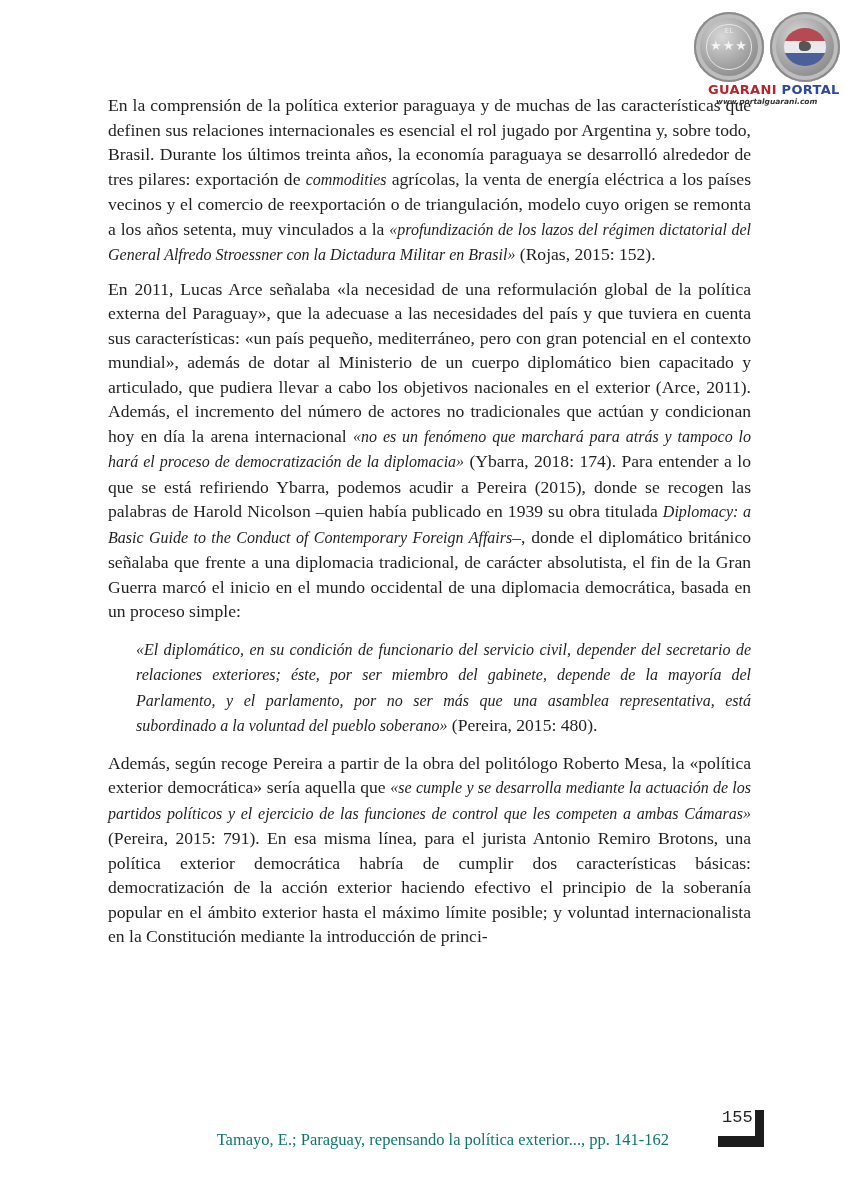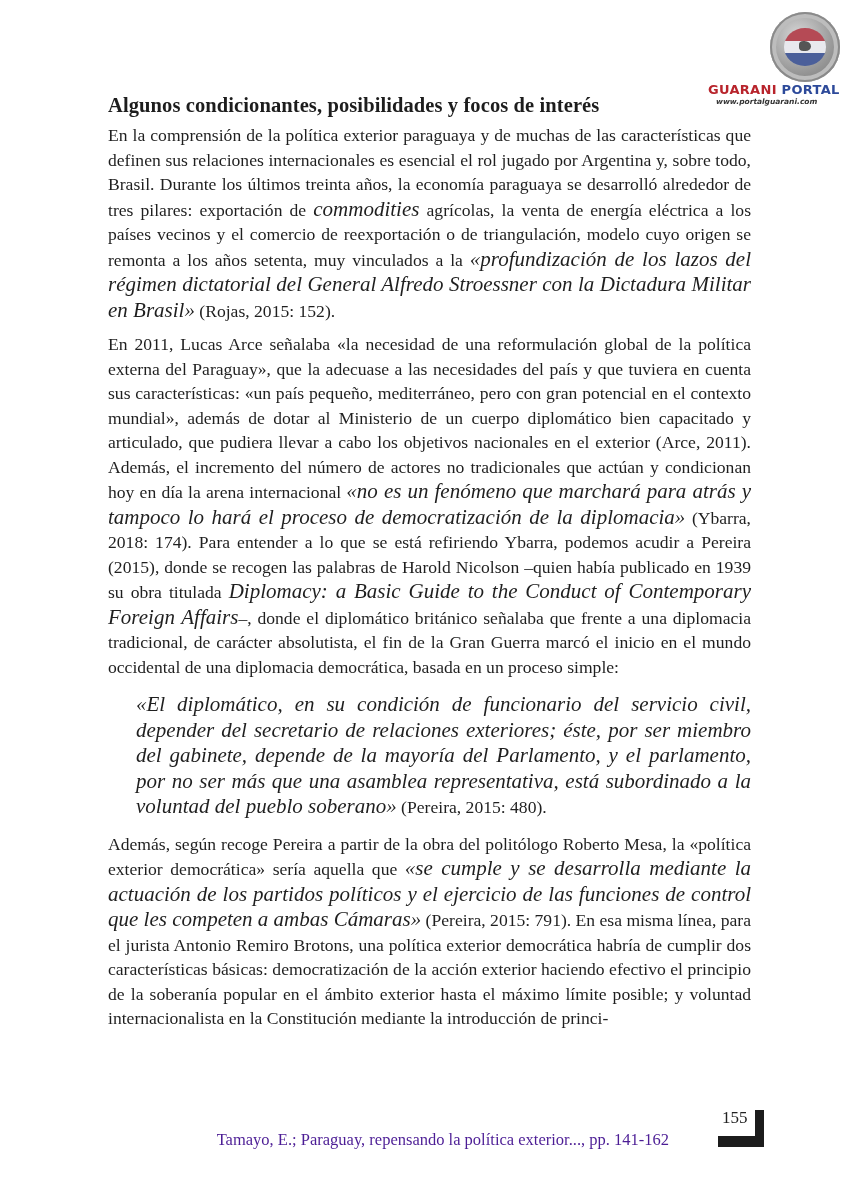--- a/index.html
+++ b/index.html
@@ -26,48 +26,52 @@
           font-size:13px; letter-spacing:0.3px; white-space:nowrap; }
   .brand .p1 { color:#b8242c; } .brand .p2 { color:#2d4a9a; }
   .brand-url { position:absolute; left:22px; top:85px; font-family:"DejaVu Sans",sans-serif; font-size:7.5px;
           color:#333; font-weight:bold; font-style:italic; white-space:nowrap; }
 
   .content { position:absolute; left:108px; top:90px; width:643px; }
   h1 { margin:0; font-size:20.5px; font-weight:bold; color:#1d1d1d; line-height:30px; letter-spacing:0.1px; }
   p { margin:0; font-size:17.6px; line-height:24.5px; text-align:justify; }
   p + p { margin-top:9px; }
   .p1 { margin-top:3px !important; }
-  i, .it { font-style:italic; font-size:21px;margin-top:26px; }
+  i, .it { font-style:italic; font-size:16px;margin-top:26px; }
   .quote { margin:13px 0 0 28px; font-size:17.6px; line-height:24.5px; text-align:justify; }
   .after-quote { margin-top:12px !important; }
 
   .footer { position:absolute; left:108px; top:1120px; width:643px; }
-  .footer-text { position:absolute; right:82px; top:10px; font-size:16.5px; white-space:nowrap; color:#4c1d95; }
-  .page-num { position:absolute; left:722px; top:1108px; font-size:17px; color:#222; }
+  .footer-text { position:absolute; right:82px; top:10px; font-size:16.5px; white-space:nowrap; color:#0f766e; }
+  .page-num { position:absolute; left:722px; top:1108px; font-size:17px; color:#222;font-family:Liberation Mono, monospace; }
   .corner-v { position:absolute; left:755px; top:1110px; width:9px; height:37px; background:#1c1c1c; }
   .corner-h { position:absolute; left:718px; top:1136px; width:46px; height:11px; background:#1c1c1c; }
 </style>
 </head>
 <body>
 
 <div class="logo">
+  <div class="coin left">
+    <div class="inner"></div>
+    <div class="el">EL</div>
+    <div class="stars">★★★</div>
+  </div>
   <div class="coin right">
     <div class="flag">
         <div class="r"></div>
         <div class="w"></div>
         <div class="b"></div>
         <span class="mark"></span>
       </div>
   </div>
   <div class="brand"><span class="p1">GUARANI </span><span class="p2">PORTAL</span></div>
   <div class="brand-url">www.portalguarani.com</div>
 </div>
 
 <div class="content">
-  <h1>Algunos condicionantes, posibilidades y focos de interés</h1>
 
   <p class="p1"><span>En la comprensión de la política exterior paraguaya y de muchas de las características que definen sus relaciones internacionales es esencial el rol jugado por Argentina y, sobre todo, Brasil. Durante los últimos treinta años, la economía paraguaya se desarrolló alrededor de tres pilares: exportación de </span><i>commodities</i><span> agrícolas, la venta de energía eléctrica a los países vecinos y el comercio de reexportación o de triangulación, modelo cuyo origen se remonta a los años setenta, muy vinculados a la </span><i>«profundización de los lazos del régimen dictatorial del General Alfredo Stroessner con la Dictadura Militar en Brasil»</i><span> (Rojas, 2015: 152).</span></p>
 
   <p><span>En 2011, Lucas Arce señalaba «la necesidad de una reformulación global de la política externa del Paraguay», que la adecuase a las necesidades del país y que tuviera en cuenta sus características: «un país pequeño, mediterráneo, pero con gran potencial en el contexto mundial», además de dotar al Ministerio de un cuerpo diplomático bien capacitado y articulado, que pudiera llevar a cabo los objetivos nacionales en el exterior (Arce, 2011). Además, el incremento del número de actores no tradicionales que actúan y condicionan hoy en día la arena internacional </span><i>«no es un fenómeno que marchará para atrás y tampoco lo hará el proceso de democratización de la diplomacia»</i><span> (Ybarra, 2018: 174). Para entender a lo que se está refiriendo Ybarra, podemos acudir a Pereira (2015), donde se recogen las palabras de Harold Nicolson –quien había publicado en 1939 su obra titulada </span><i>Diplomacy: a Basic Guide to the Conduct of Contemporary Foreign Affairs</i><span>–, donde el diplomático británico señalaba que frente a una diplomacia tradicional, de carácter absolutista, el fin de la Gran Guerra marcó el inicio en el mundo occidental de una diplomacia democrática, basada en un proceso simple:</span></p>
 
   <div class="quote"><i>«El diplomático, en su condición de funcionario del servicio civil, depender del secretario de relaciones exteriores; éste, por ser miembro del gabinete, depende de la mayoría del Parlamento, y el parlamento, por no ser más que una asamblea representativa, está subordinado a la voluntad del pueblo soberano»</i><span> (Pereira, 2015: 480).</span></div>
 
   <p class="after-quote"><span>Además, según recoge Pereira a partir de la obra del politólogo Roberto Mesa, la «política exterior democrática» sería aquella que </span><i>«se cumple y se desarrolla mediante la actuación de los partidos políticos y el ejercicio de las funciones de control que les competen a ambas Cámaras»</i><span> (Pereira, 2015: 791). En esa misma línea, para el jurista Antonio Remiro Brotons, una política exterior democrática habría de cumplir dos características básicas: democratización de la acción exterior haciendo efectivo el principio de la soberanía popular en el ámbito exterior hasta el máximo límite posible; y voluntad internacionalista en la Constitución mediante la introducción de princi-</span></p>
 </div>
 

